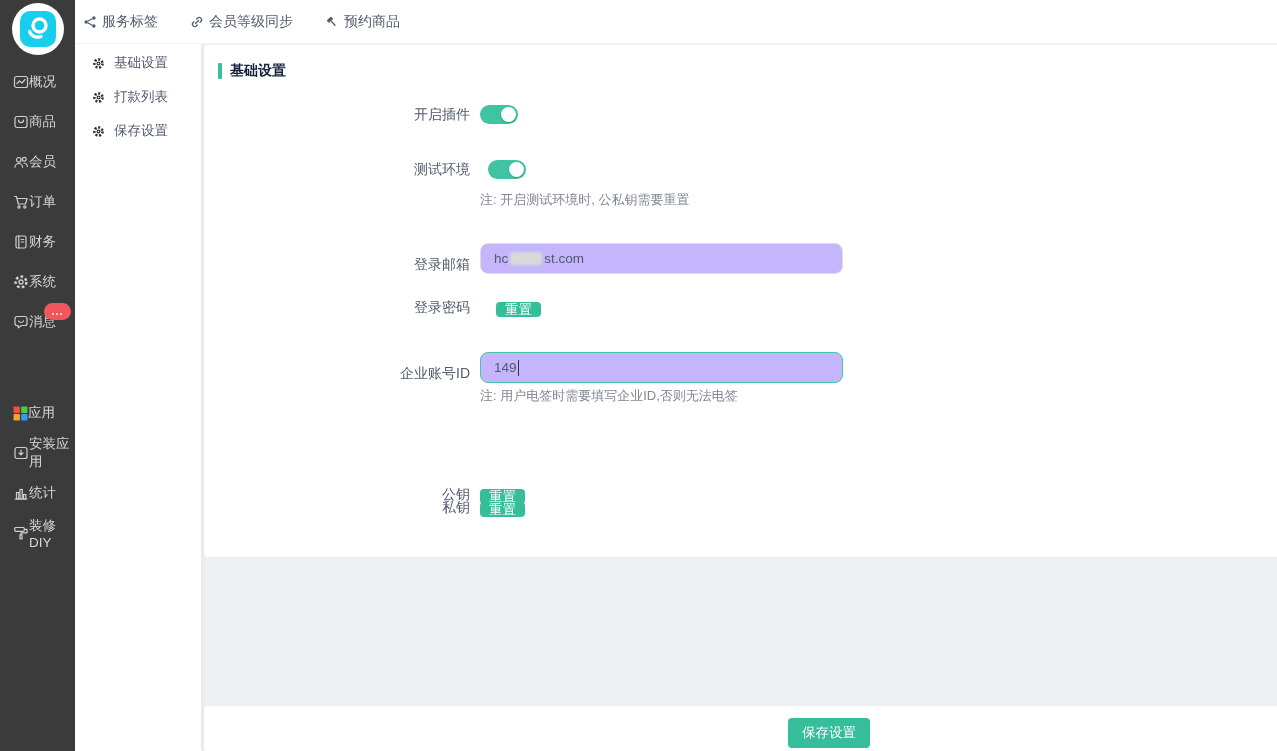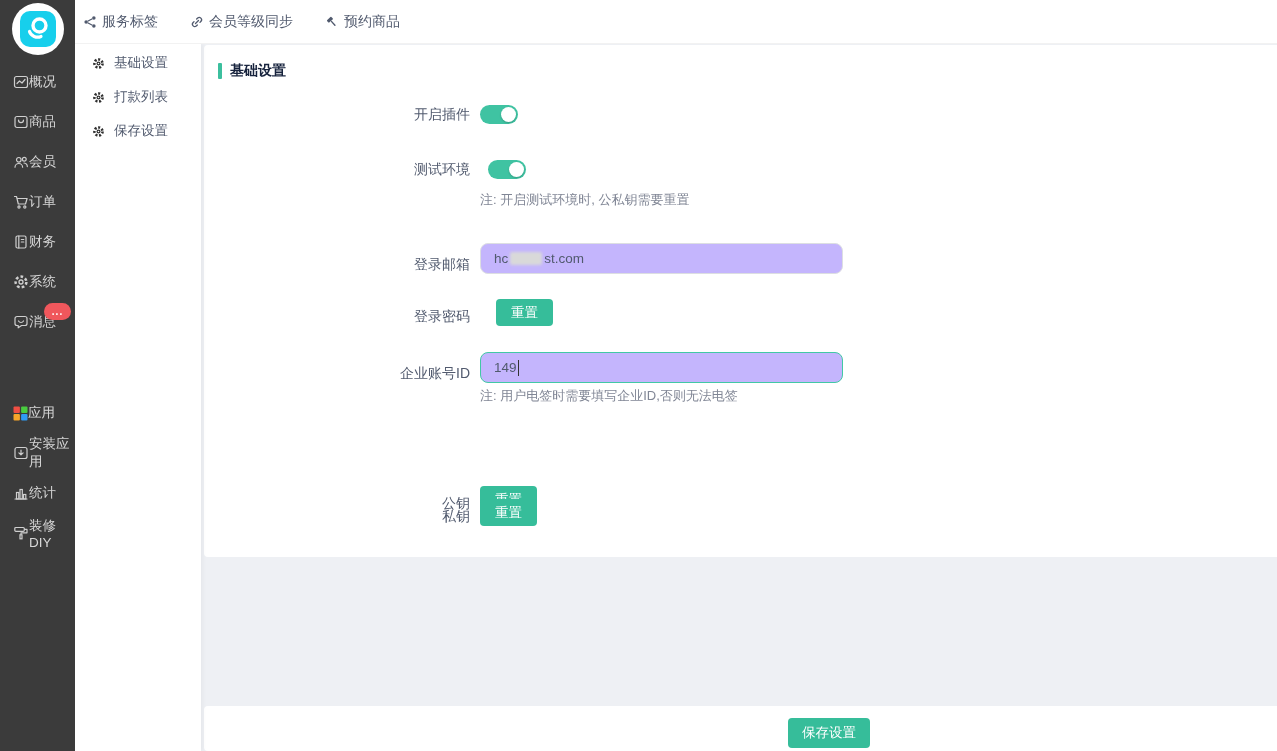--- a/index.html
+++ b/index.html
@@ -55,21 +55,21 @@
   .toggle::after { content:""; position:absolute; right:2px; top:2px; width:15px; height:15px;
                    background:#fff; border-radius:50%; box-shadow:0 1px 2px rgba(0,0,0,0.2); }
 
   .tinput { width:363px; height:31px; border:1px solid #dcdee2; border-radius:8px; background:#c4b5fd;
             display:flex; align-items:center; padding-left:13px; font-size:13.5px; color:#515a6e; cursor:text; }
   .tinput.focused { border-color:#42c8a5; }
   .redacted { display:inline-block; width:32px; height:13px; background:#d9d9d9; border-radius:2px;
               filter:blur(1.5px); margin:0 2px; }
   .caret { display:inline-block; width:1px; height:16px; background:#333; margin-left:1px; }
 
-  .btn { height:27px; padding:0 15px; background:#36bd9a; color:#fff; font-size:13.5px;
+  .btn { height:15px; padding:0 9px; background:#36bd9a; color:#fff; font-size:13.5px;
          border:none; border-radius:4px; cursor:pointer; display:inline-flex; align-items:center; }
 
   .footer { position:absolute; left:3px; top:662px; right:0; height:45px; background:#fff;
             border-top-left-radius:4px; border-bottom-left-radius:4px; }
   .save-btn { position:absolute; left:584px; top:12px; width:82px; height:30px; background:#36bd9a;
               color:#fff; font-size:13.5px; border:none; border-radius:4px; cursor:pointer;
               display:flex; align-items:center; justify-content:center; }
 </style>
 </head>
 <body>

